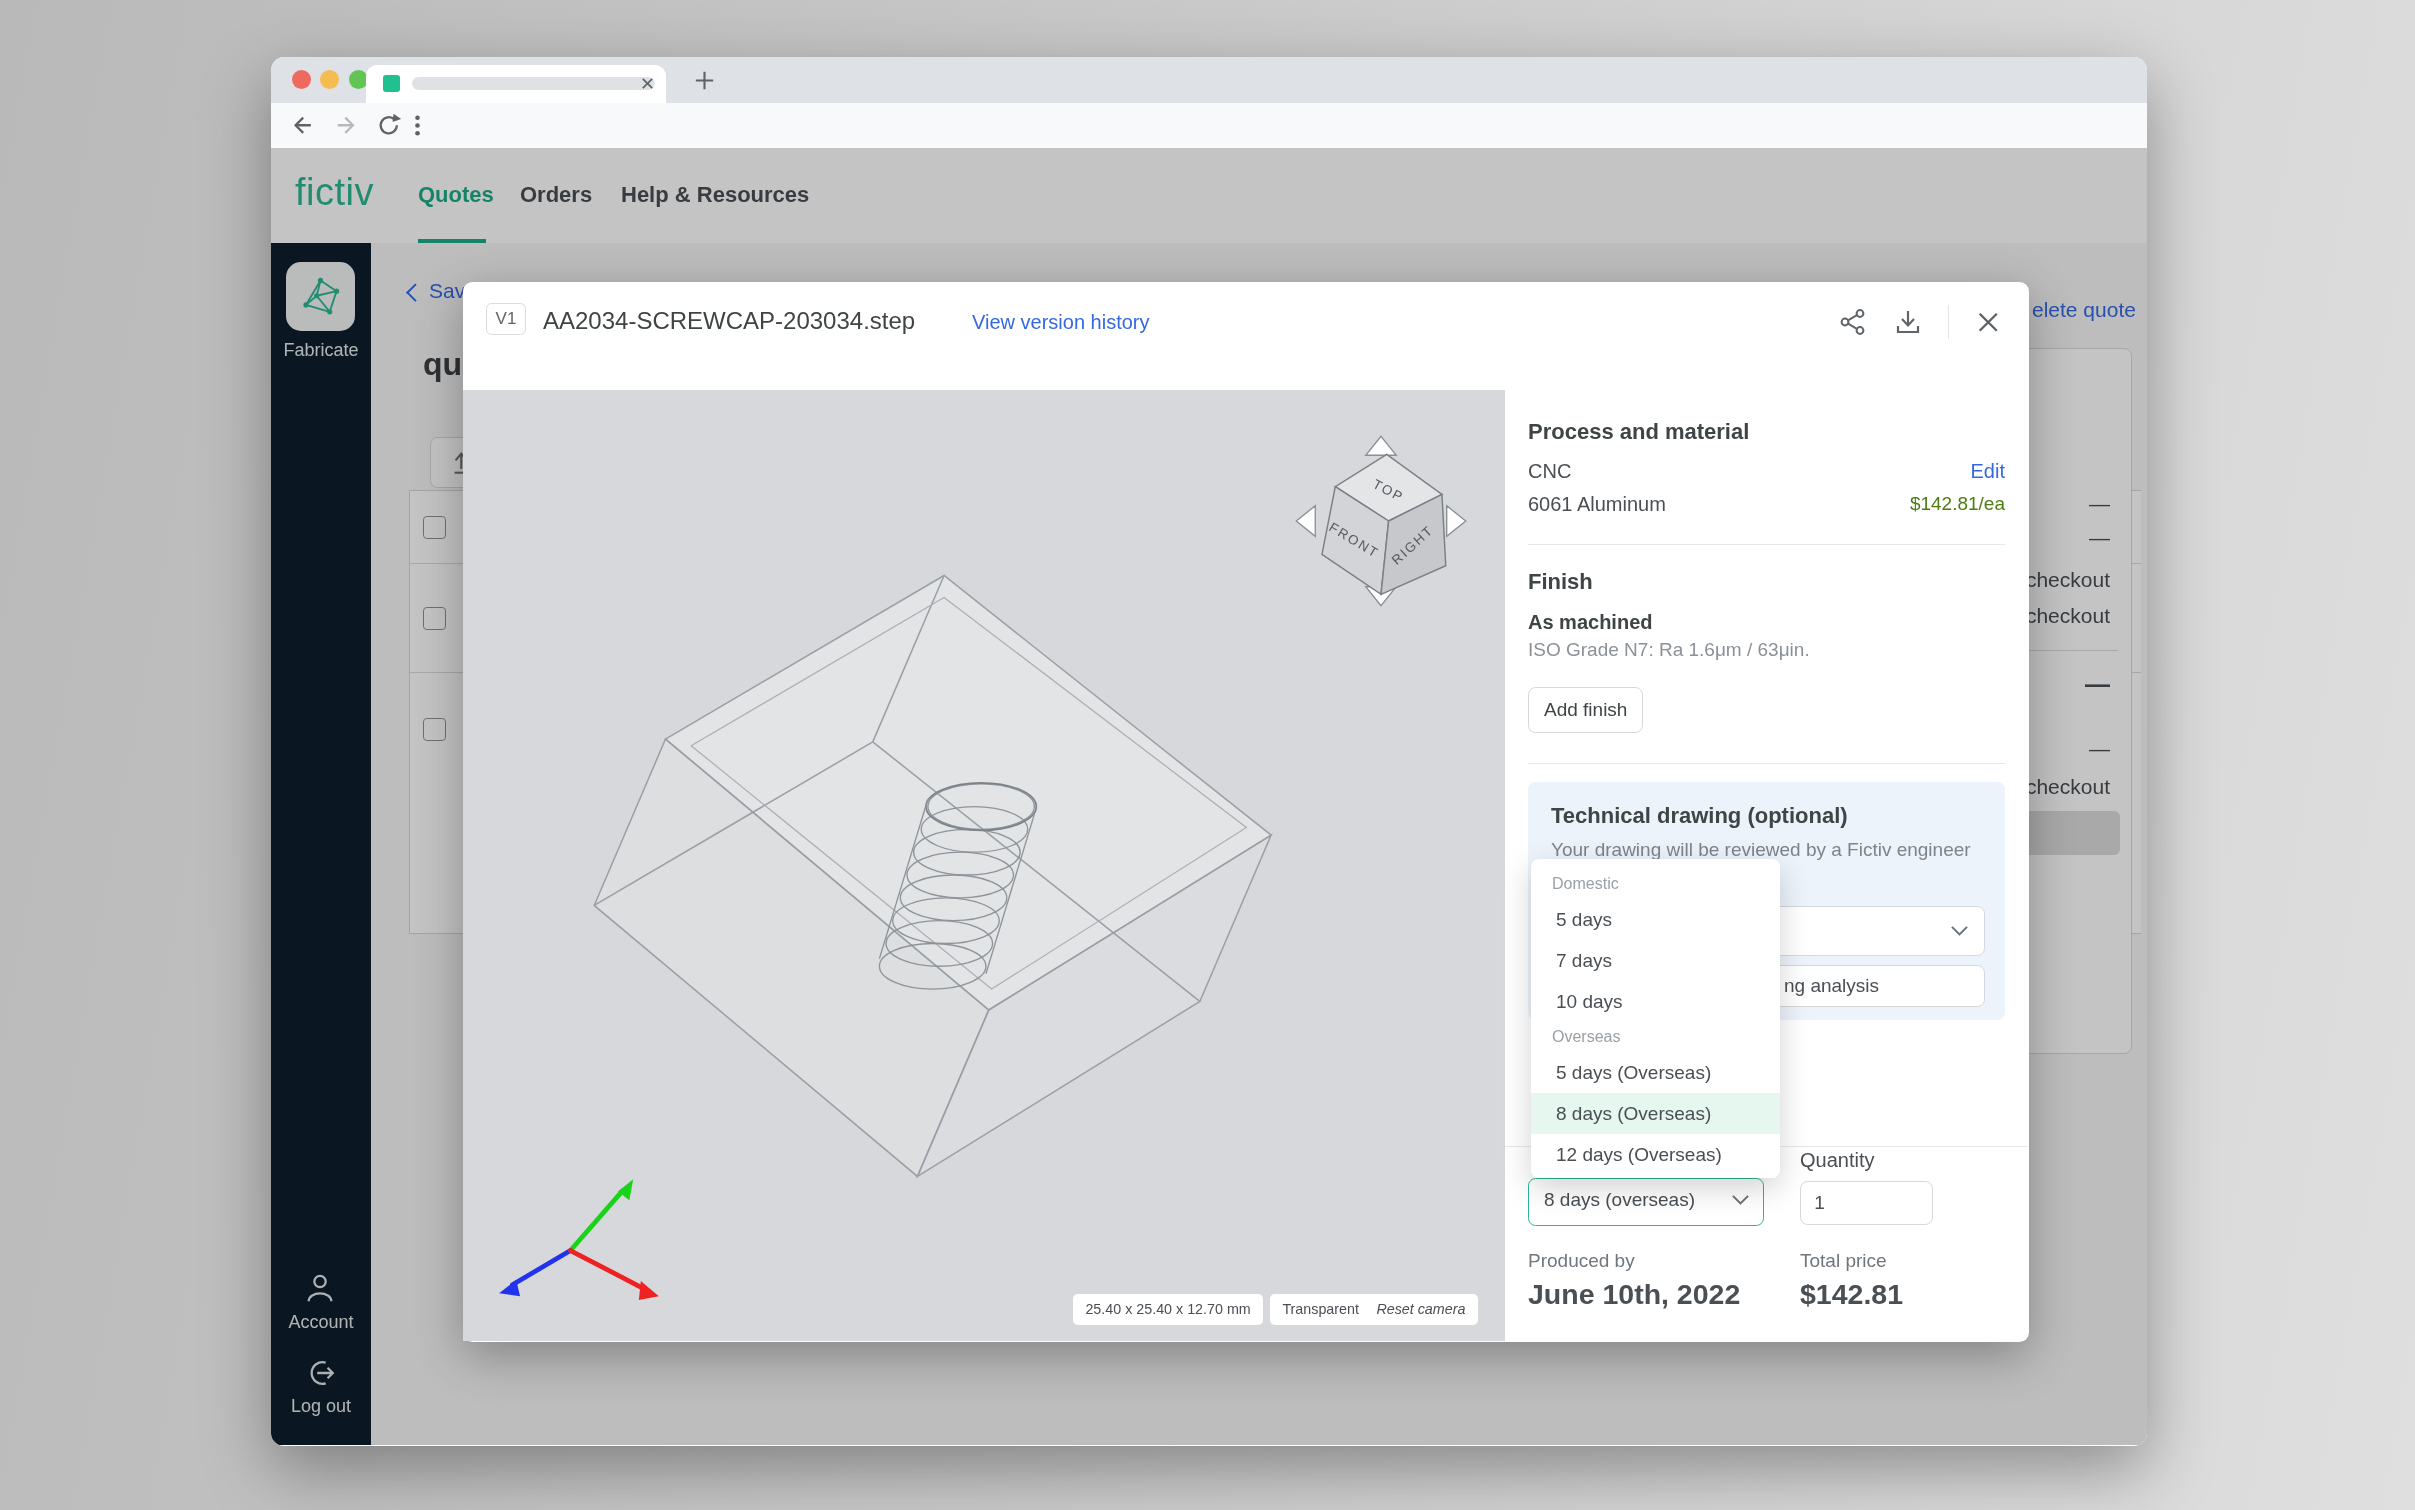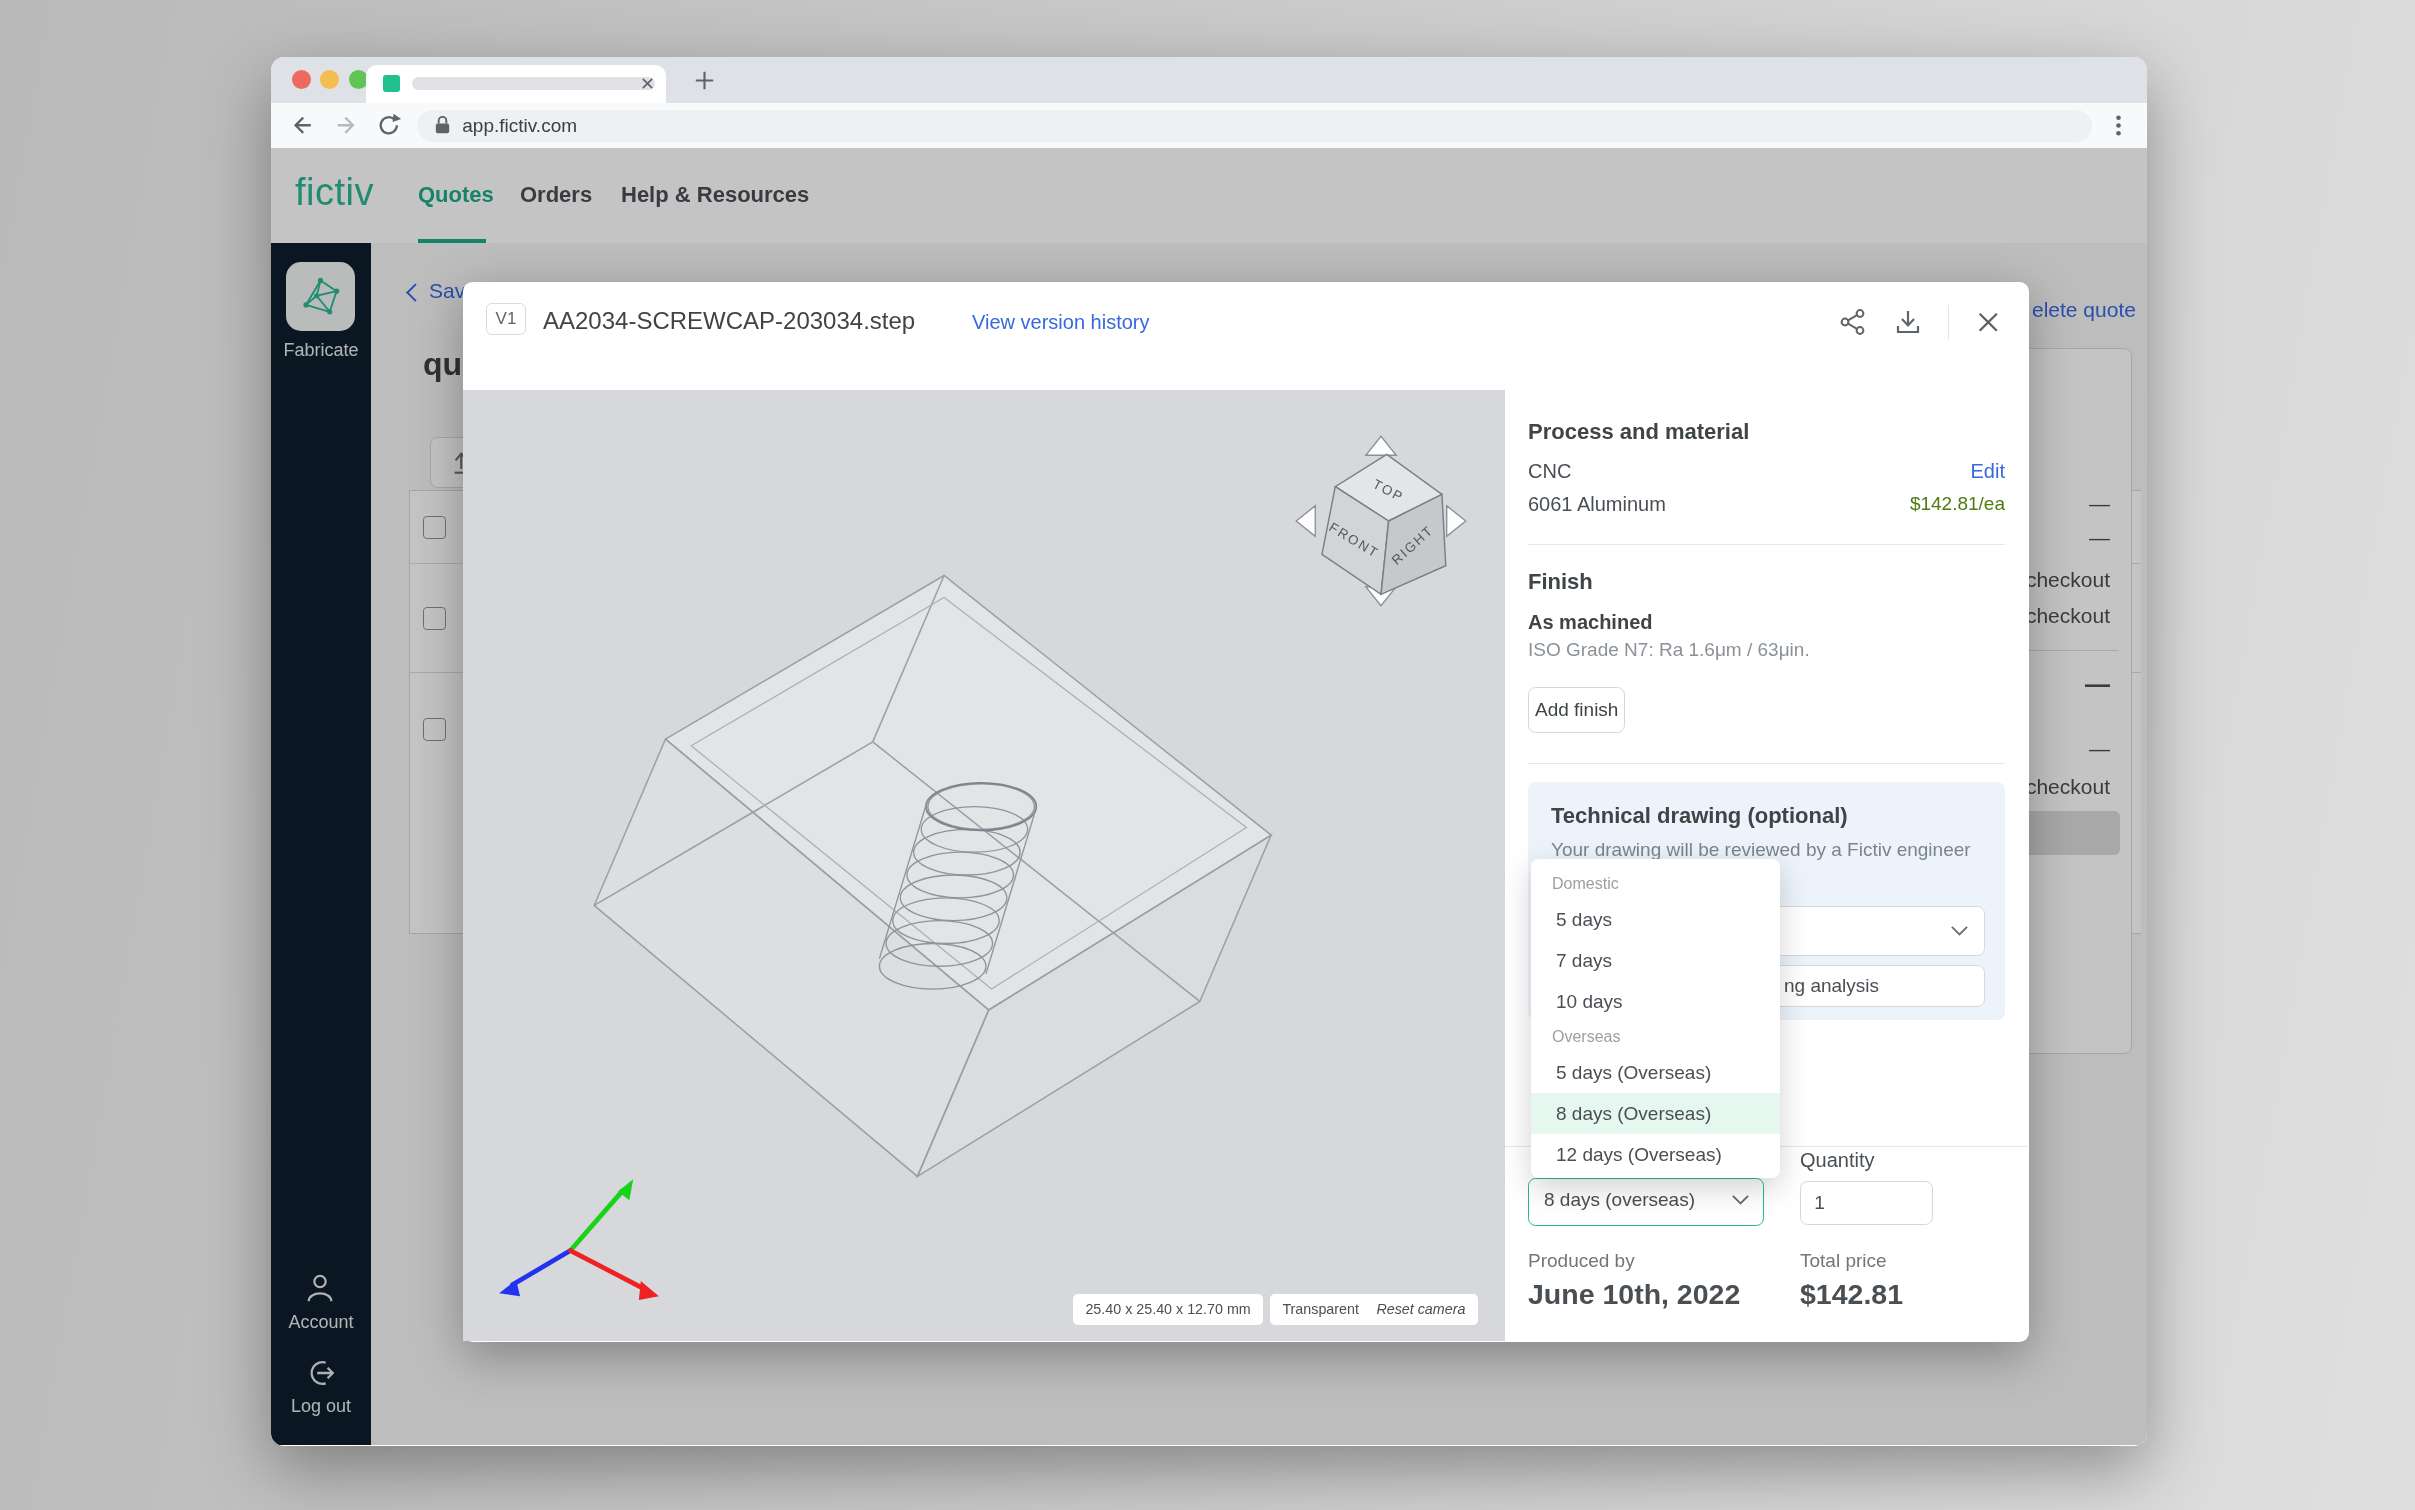--- a/index.html
+++ b/index.html
@@ -54,21 +54,21 @@
   .m-content{position:absolute;left:0;top:108px;width:1566px;height:951px;display:flex;}
   .viewer{position:relative;width:1042px;height:951px;background:#d6d8db;}
   .pill{position:absolute;top:904px;height:31px;line-height:31px;background:#fff;border-radius:4.8px;font-size:14.3px;color:#4a4f54;padding:0 12.4px;}
   .panel{position:relative;width:523px;height:951px;background:#fff;border-radius:0 9.5px 9.5px 0;}
   .p-head{position:absolute;font-size:22px;font-weight:700;color:#3f4446;}
   .p-body{position:absolute;font-size:20px;color:#4a4f54;}
   .p-gray{position:absolute;font-size:19px;color:#8b9196;}
   .p-link{position:absolute;font-size:20px;color:#3569e0;}
   .p-green{position:absolute;font-size:19px;color:#4d7c0f;}
   .hr{position:absolute;left:23px;right:23px;height:1px;background:#e7e8ea;}
-  .btn-outline{position:absolute;height:44px;line-height:44px;padding:0 6px;border:1px solid #d5d8da;border-radius:7.6px;font-size:19px;color:#3f4446;background:#fff;}
+  .btn-outline{position:absolute;height:44px;line-height:44px;padding:0 15px;border:1px solid #d5d8da;border-radius:7.6px;font-size:19px;color:#3f4446;background:#fff;}
   .tech{position:absolute;left:23px;top:392px;width:477px;height:238px;background:#ecf3fb;border-radius:7.6px;}
   .tech-select{position:absolute;left:23px;top:124px;width:432px;height:48px;background:#fff;border:1px solid #d5d8da;border-radius:7.6px;}
   .tech-btn{position:absolute;left:23px;top:183px;width:432px;height:40px;background:#fff;border:1px solid #d5d8da;border-radius:7.6px;overflow:hidden;}
   .lead-select{position:absolute;left:23px;top:788px;width:234px;height:46px;background:#fff;border:1.9px solid #2bb793;border-radius:7.6px;}
   .qty-input{position:absolute;left:295px;top:791px;width:133px;height:44px;background:#fff;border:1px solid #d5d8da;border-radius:7.6px;font-size:19px;color:#4a4f54;padding:0 13.3px;box-sizing:border-box;font-family:"Liberation Sans",sans-serif;}
   .big-val{position:absolute;font-size:28.5px;font-weight:700;color:#4a4f54;}
   .dropdown{position:absolute;left:26px;top:469px;width:249px;background:#fff;border-radius:7.6px;box-shadow:0 9.5px 30px rgba(0,0,0,0.18);padding:9.5px 0 3.8px 0;z-index:30;}
   .dd-group{height:30px;line-height:30px;padding-left:21px;font-size:16px;color:#9aa0a5;}
   .dd-opt{height:41px;line-height:41px;padding-left:25px;font-size:19px;color:#4a4f54;}
   .dd-opt.selected{background:#e6f7ef;}
@@ -104,27 +104,20 @@
           <line x1="8" y1="15" x2="24" y2="15" stroke="#5f6368" stroke-width="2.4"></line>
         </svg>
       <svg style="margin-left:15px;" width="28.5" height="28.5" viewBox="0 0 30 30">
           <polyline points="14,7 22,15 14,23" fill="none" stroke="#b6babe" stroke-width="2.4"></polyline>
           <line x1="22" y1="15" x2="6" y2="15" stroke="#b6babe" stroke-width="2.4"></line>
         </svg>
       <svg style="margin-left:15px;" width="28.5" height="28.5" viewBox="0 0 30 30">
           <path d="M23 15 a8.5 8.5 0 1 1 -2.6 -6.1" fill="none" stroke="#5f6368" stroke-width="2.4"></path>
           <polygon points="19.5,3 27.5,8.5 18.5,11.5" fill="#5f6368"></polygon>
         </svg>
-      <div class="omnibox">
-        <svg width="21" height="23" viewBox="0 0 22 24">
-            <rect x="4" y="10" width="14" height="10" rx="2" fill="#5f6368"></rect>
-            <path d="M7 10 V7 a4 4 0 0 1 8 0 V10" fill="none" stroke="#5f6368" stroke-width="2"></path>
-          </svg>
-        <span class="url">app.fictiv.com</span>
-      </div>
       <svg style="margin-right:15px;" width="27" height="27" viewBox="0 0 28 28">
           <circle cx="14" cy="6" r="2.4" fill="#5f6368"></circle>
           <circle cx="14" cy="14" r="2.4" fill="#5f6368"></circle>
           <circle cx="14" cy="22" r="2.4" fill="#5f6368"></circle>
         </svg>
     </div>
 
     <div class="viewport">
 
       <div class="topnav">

